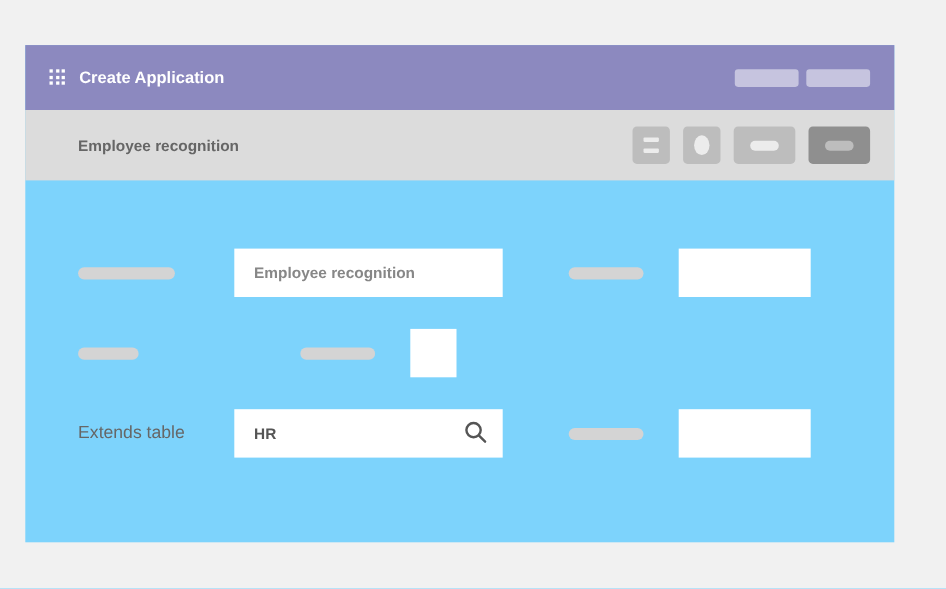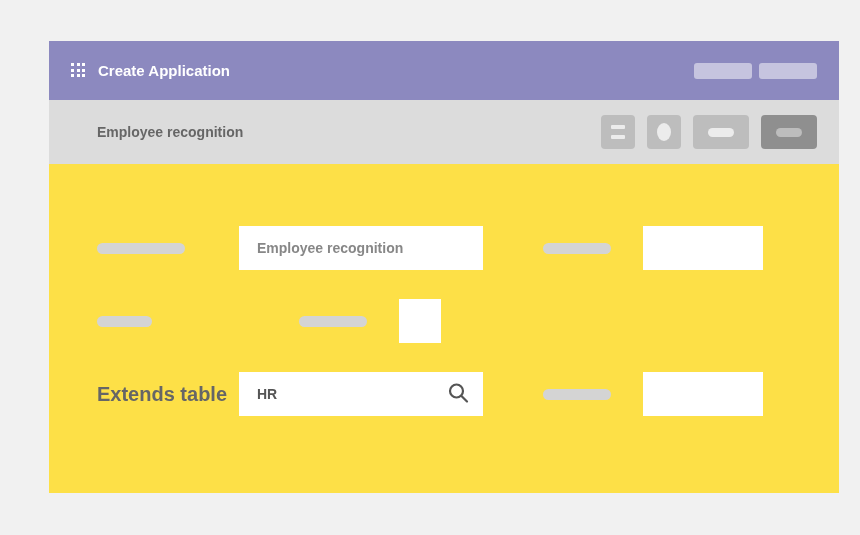--- a/index.html
+++ b/index.html
@@ -6,25 +6,25 @@
   body {
     width: 860px;
     height: 535px;
     background: #f1f1f1;
     font-family: -apple-system, BlinkMacSystemFont, "Segoe UI", Arial, sans-serif;
     font-size: 14px;
     color: #555;
   }
   .app-window {
     position: absolute;
-    left: 49px;
+    left: 23px;
     top: 41px;
     width: 790px;
     height: 452px;
-    background: #fde047;
+    background: #7dd3fc;
   }
   
   .header {
     height: 59px;
     background: #8c89bf;
     display: flex;
     align-items: center;
     padding: 0 22px;
   }
   .apps-icon {
@@ -124,22 +124,22 @@
   }
   .label-placeholder {
     height: 11px;
     background: #d4d4d4;
     border-radius: 6px;
   }
   .lp1 { width: 88px; }
   .lp2 { width: 55px; }
   .label-text {
     color: #666;
-    font-weight: 700;
-    font-size: 20px;
+    font-weight: 400;
+    font-size: 16px;
   }
   .field-col {
     width: 244px;
     height: 44px;
     background: #fff;
     display: flex;
     align-items: center;
     padding: 0 18px;
     position: relative;
   }

